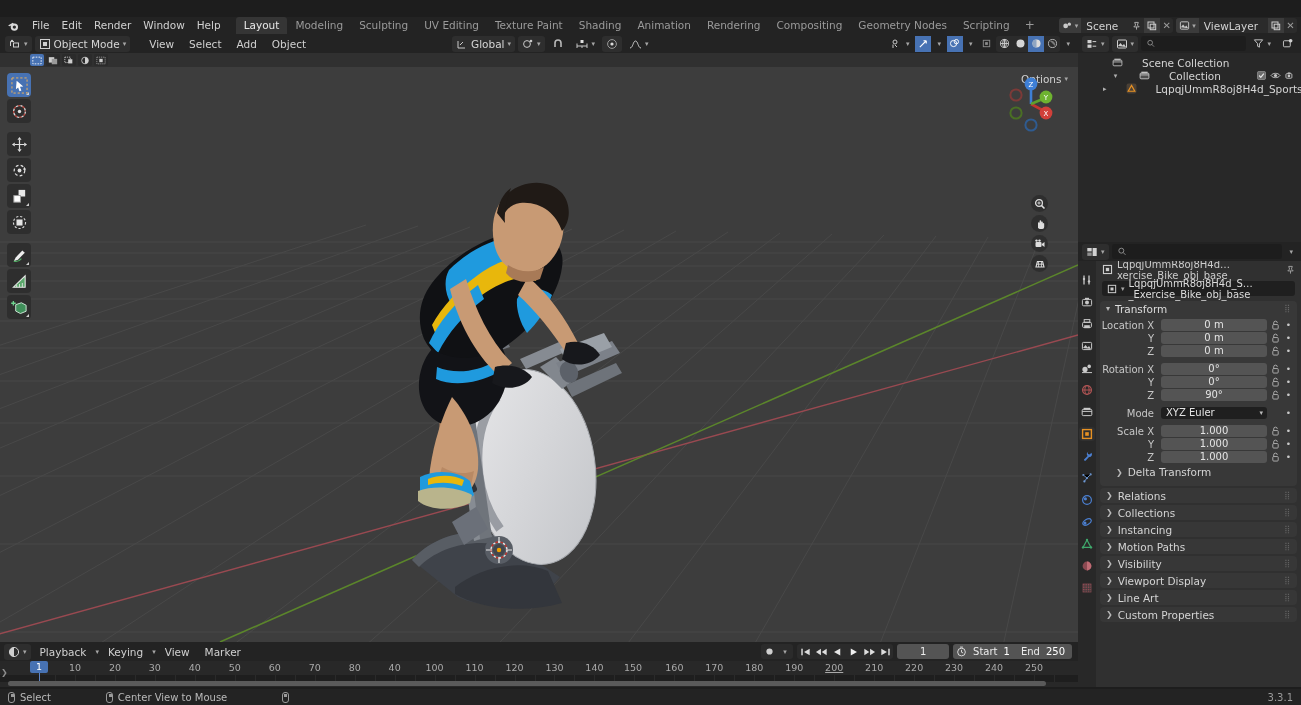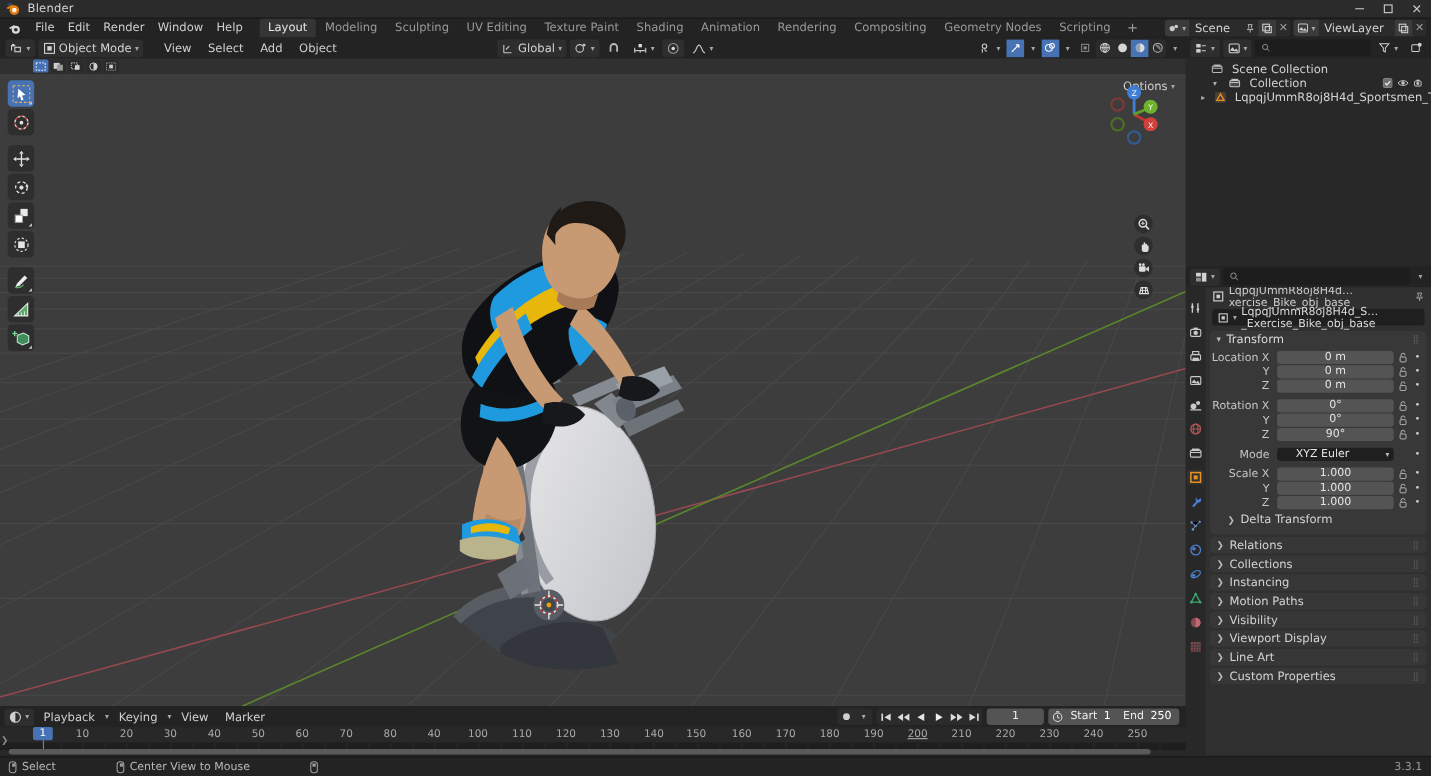--- a/index.html
+++ b/index.html
@@ -102,21 +102,21 @@
   .outliner{
     position:absolute; left:1078px; top:34px; width:223px; height:208px; background:#282828;
   }
   .oh{ height:19px; background:#232323; display:flex; align-items:center; gap:3px; padding:0 4px;}
   .searchbox{ flex:1; height:15px; background:#1d1d1d; border-radius:3px; display:flex;
               align-items:center; padding:0 6px; gap:4px; }
   .searchbox input{ background:transparent; border:none; outline:none; color:#cfcfcf;
                     font-size:10px; width:100%; font-family:inherit;}
   .otree{ padding:3px 0 0 0; }
   .orow{ display:flex; align-items:center; height:13px; padding-left:6px; font-size:10.5px;
-         color:#d4d4d4; gap:8px;}
+         color:#d4d4d4; gap:19px;}
   .orow .spacer{ display:inline-block; }
   .disc{ width:9px; text-align:center; color:#b0b0b0; font-size:7px; }
   .orow .right-ico{ margin-left:auto; display:flex; gap:4px; padding-right:6px; align-items:center;}
 
   
   .props{
     position:absolute; left:1078px; top:242px; width:223px; height:445px; background:#303030;
   }
   .ph{ height:19px; background:#232323; display:flex; align-items:center; gap:3px; padding:0 4px;}
   .ptabs{ position:absolute; left:0; top:19px; width:18px; bottom:0; background:#282828;
@@ -129,21 +129,21 @@
   .namefield{ margin:3px 6px 5px 6px; height:15px; background:#1f1f1f; border-radius:3px;
               display:flex; align-items:center; gap:4px; padding:0 5px; font-size:10px; color:#dcdcdc;}
   .panel{ margin:0 4px 2px 4px; background:#383838; border-radius:4px; }
   .panel-head{ display:flex; align-items:center; gap:5px; height:15px; padding:0 6px; font-size:10.5px; color:#dcdcdc;}
   .panel-head .grip{ margin-left:auto; color:#666; font-size:8px; letter-spacing:1px;}
   .panel-body{ padding:2px 0 5px 0; }
   .prow{ display:flex; align-items:center; height:12px; margin:1px 4px 1px 0; gap:3px;}
   .plabel{ width:58px; text-align:right; font-size:10px; color:#c6c6c6; padding-right:4px;}
   .pval{ flex:1; height:12px; background:#545454; border-radius:3px; text-align:center;
          font-size:10px; color:#e4e4e4; line-height:12px; }
-  .pval.dropdown{ background:#1f1f1f; text-align:left; padding-left:17px; display:flex; align-items:flex-end;}
+  .pval.dropdown{ background:#1f1f1f; text-align:left; padding-left:5px; display:flex; align-items:flex-end;}
   .pval.dropdown .dc{ margin-left:auto; padding-right:4px; color:#bbb; font-size:7px;}
   .lockico{ width:11px; color:#b5b5b5; display:flex; justify-content:center;}
   .dotico{ width:9px; color:#c9c9c9; display:flex; justify-content:center; font-size:9px;}
   .rowgap{ height:4px; }
   .subpanel{ margin:2px 4px 2px 12px; height:14px; display:flex; align-items:center; gap:5px;
              font-size:10.5px; color:#d4d4d4; padding-left:4px;}
   .closedpanel{ margin:0 4px 2px 4px; background:#373737; border-radius:4px; height:15px;
                 display:flex; align-items:center; gap:5px; padding:0 6px; font-size:10.5px; color:#d4d4d4;}
   .closedpanel .grip{ margin-left:auto; color:#616161; font-size:8px; letter-spacing:1px;}
   .chev{ font-size:8px; color:#b9b9b9; display:inline-block; }
@@ -188,48 +188,20 @@
   .mouse-ico.mid::after{ left:2px; }
 
   
   svg{ display:block; }
 </style>
 </head>
 <body>
 
 <div id="app">
 
-  <div class="titlebar">
-    <span class="tb-logo">
-      <svg width="16" height="16" viewBox="0 0 16 16">
-        <circle cx="9" cy="9.2" r="4.4" fill="#e87d0d"></circle>
-        <circle cx="9" cy="9.2" r="2.1" fill="#f5f5f5"></circle>
-        <path d="M1.5 7.2 L7.2 4.0 L8.6 5.6 L3.4 8.2 Z" fill="#e87d0d"></path>
-        <path d="M2.6 4.2 L6.3 2.2 L7.0 3.3 L3.3 5.2 Z" fill="#265787"></path>
-      </svg>
-    </span>
-    <span class="tb-title">Blender</span>
-    <div class="tb-btns">
-      <div class="tb-btn">
-        <svg width="10" height="10" viewBox="0 0 10 10">
-            <path d="M1 5 H9" stroke="#cfcfcf" stroke-width="1"></path>
-          </svg>
-      </div>
-      <div class="tb-btn">
-        <svg width="10" height="10" viewBox="0 0 10 10">
-            <rect x="1.5" y="1.5" width="7" height="7" fill="none" stroke="#cfcfcf" stroke-width="1"></rect>
-          </svg>
-      </div>
-      <div class="tb-btn close">
-        <svg width="10" height="10" viewBox="0 0 10 10">
-            <path d="M2 2 L8 8 M8 2 L2 8" stroke="#cfcfcf" stroke-width="1"></path>
-          </svg>
-      </div>
-    </div>
-  </div>
 
   <div class="topbar">
     <span class="blender-icon">
       <svg width="15" height="14" viewBox="0 0 16 16">
         <circle cx="9" cy="9.2" r="4.2" fill="#d9d9d9"></circle>
         <circle cx="9" cy="9.2" r="1.9" fill="#2b2b2b"></circle>
         <path d="M1.8 7.4 L7.2 4.3 L8.5 5.8 L3.6 8.3 Z" fill="#d9d9d9"></path>
       </svg>
     </span>
     <div class="menu-item">File</div>

